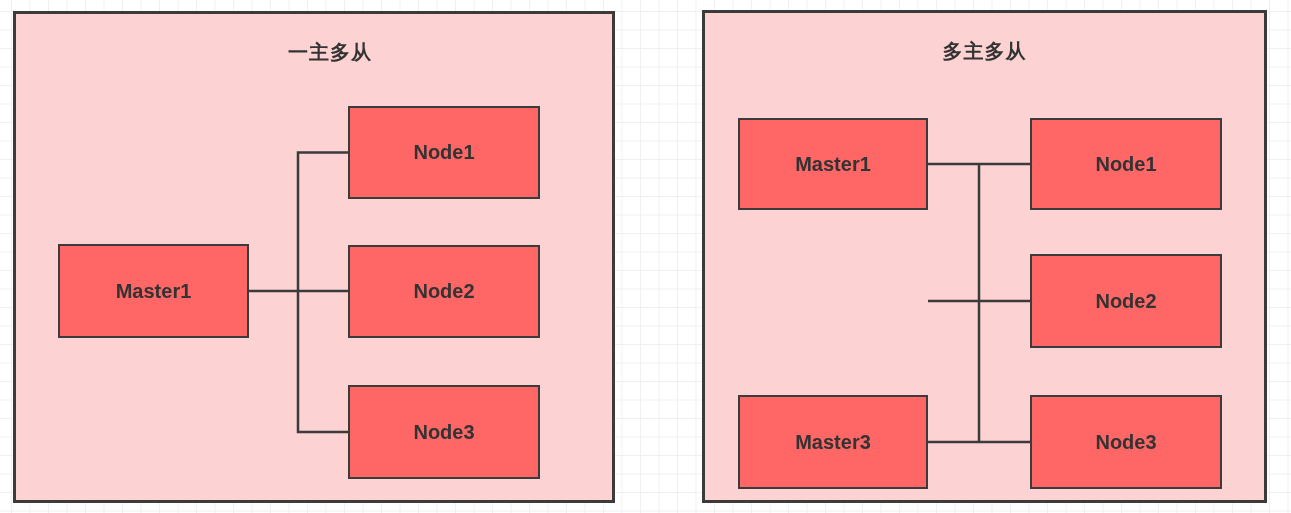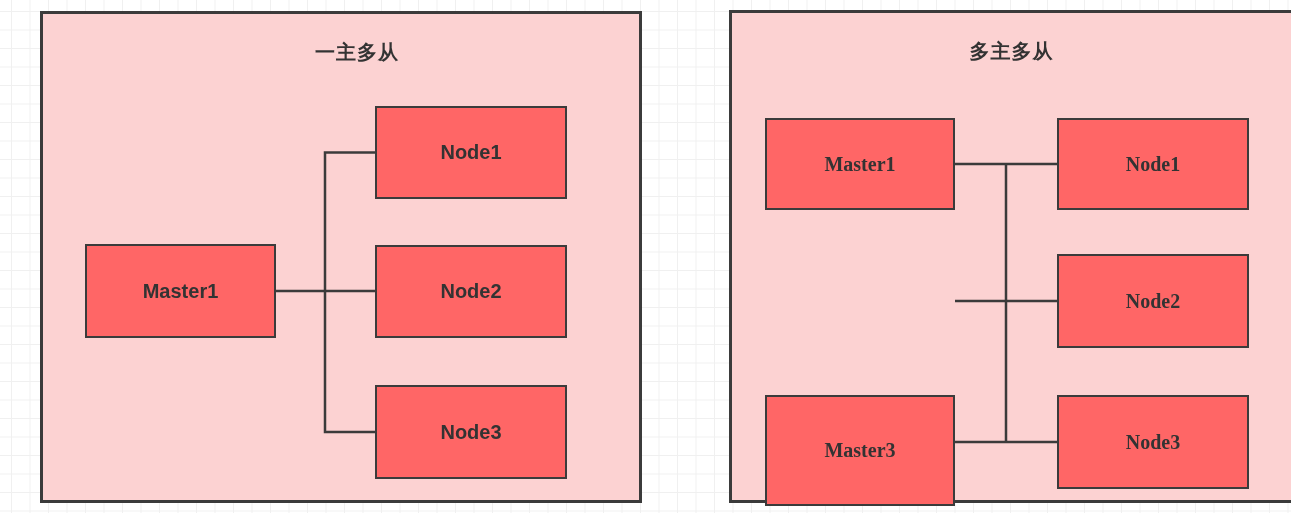--- a/index.html
+++ b/index.html
@@ -19,24 +19,23 @@
       linear-gradient(var(--grid-line) 1px, transparent 1px),
       linear-gradient(90deg, var(--grid-line) 1px, transparent 1px);
     background-size:18.5px 18.5px;
     background-position:11px 11px;
   }
   .canvas{position:relative;width:1291px;height:513px;}
   .panel{
     position:absolute;
     background:var(--panel-fill);
     border:3px solid var(--stroke);
-    margin-left:27px;
   }
   .panel-left{left:13px;top:11px;width:602px;height:492px;}
-  .panel-right{left:702px;top:10px;width:565px;height:493px;font-family:Liberation Serif, serif;}
+  .panel-right{left:702px;top:10px;width:565px;height:493px;}
   .panel-title{
     position:absolute;top:25px;left:0;right:0;
     text-align:center;
     font-size:20px;font-weight:700;color:var(--text);
     letter-spacing:1px;
   }
   .panel-left .panel-title span{position:relative;left:16px;}
   .connectors{
     position:absolute;left:0;top:0;width:100%;height:100%;
     pointer-events:none;
@@ -90,21 +89,21 @@
     <svg class="connectors" viewBox="0 0 559 487">
       <path d="M223 151 H325"></path>
       <path d="M223 288 H325"></path>
       <path d="M223 429 H325"></path>
       <path d="M274 151 V429"></path>
     </svg>
 
     <div class="shape" style="left:33px;top:105px;width:190px;height:92px">
       <span>Master1</span>
     </div>
-    <div class="shape" style="left:33px;top:382px;width:190px;height:111px">
+    <div class="shape" style="left:33px;top:382px;width:190px;height:94px">
       <span>Master3</span>
     </div>
     <div class="shape" style="left:325px;top:105px;width:192px;height:92px">
       <span>Node1</span>
     </div>
     <div class="shape" style="left:325px;top:241px;width:192px;height:94px">
       <span>Node2</span>
     </div>
     <div class="shape" style="left:325px;top:382px;width:192px;height:94px">
       <span>Node3</span>

